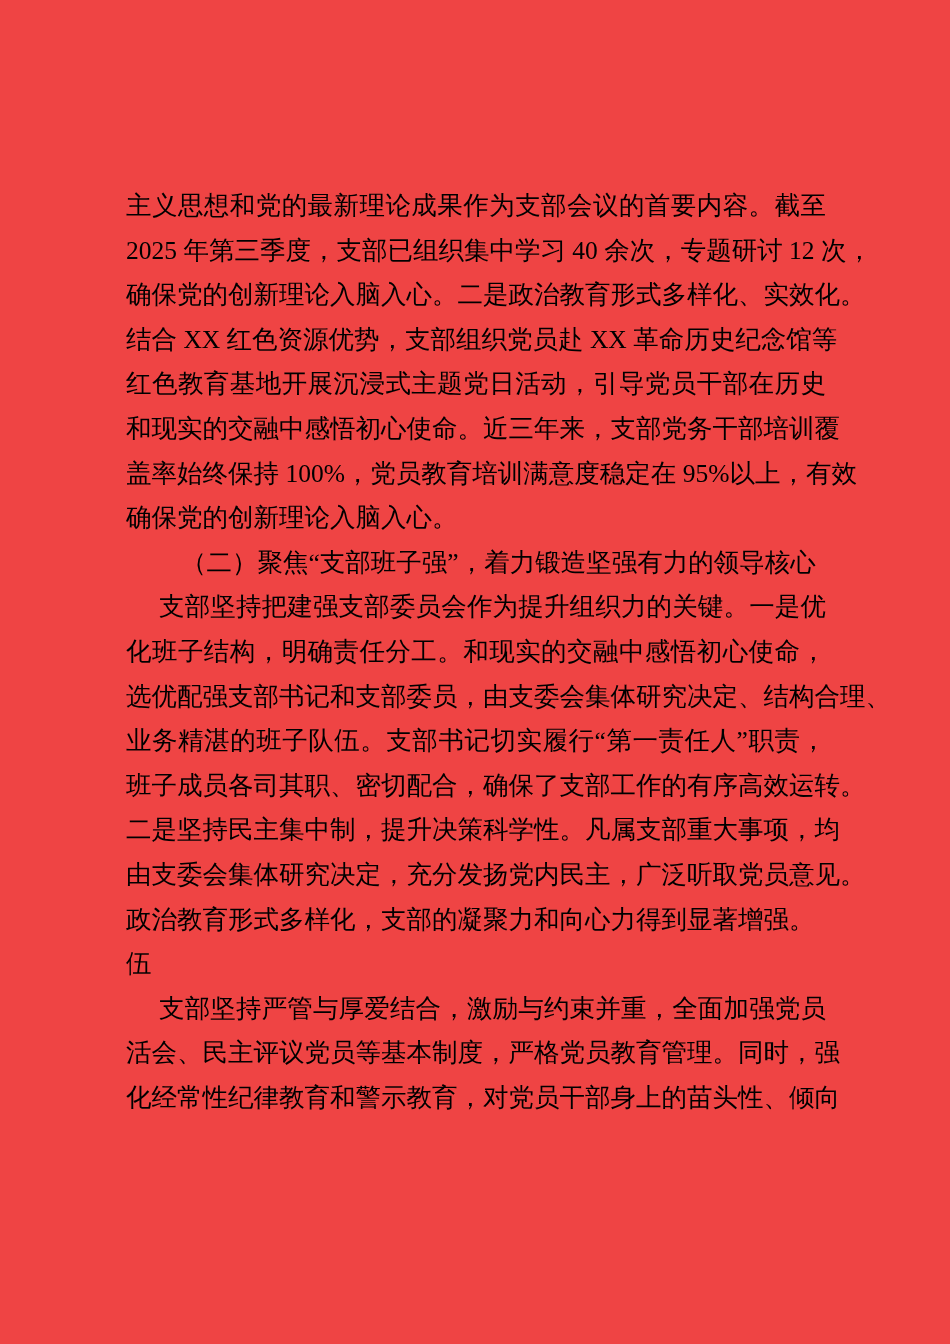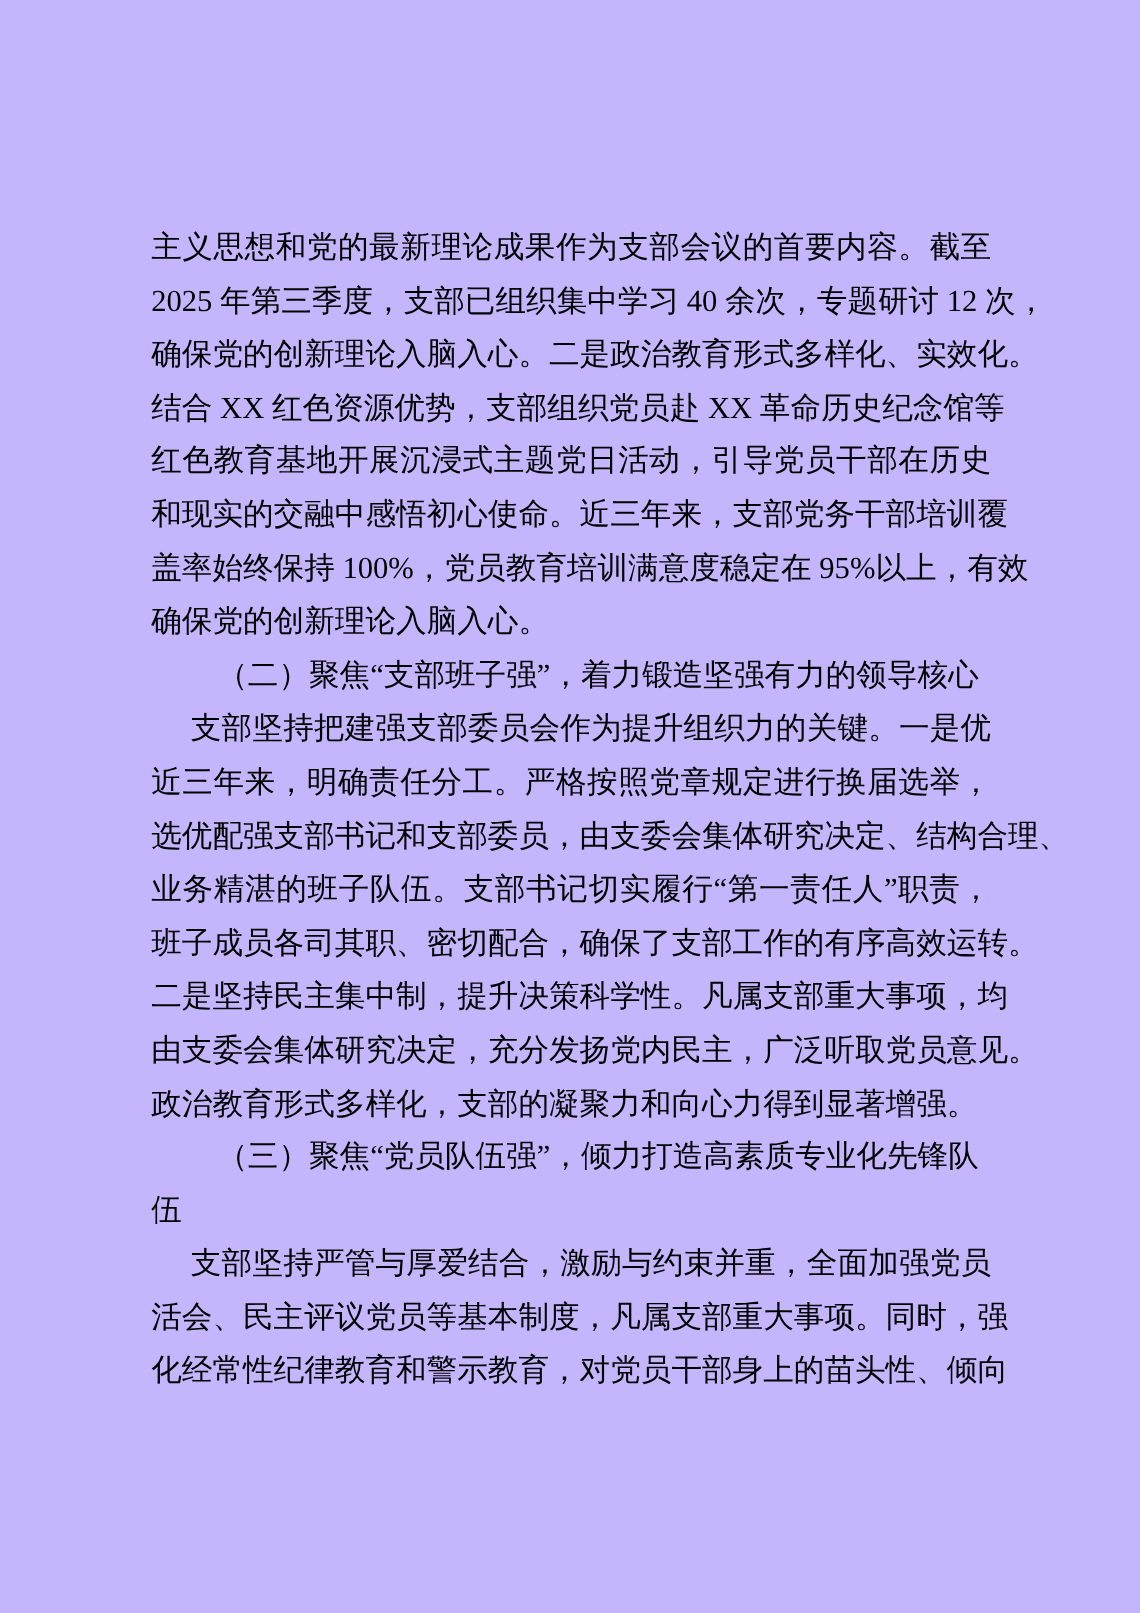--- a/index.html
+++ b/index.html
@@ -4,21 +4,21 @@
 <style>
   html, body {
     margin: 0;
     padding: 0;
     background: #ffffff;
   }
   .page {
     position: relative;
     width: 950px;
     height: 1344px;
-    background: #c4b5fd;
+    background: #ef4444;
     overflow: hidden;
   }
   .doc {
     position: absolute;
     left: 126px;
     top: 184px;
     width: 700px;
     color: #000000;
     font-family: "Liberation Serif", "DejaVu Serif", serif;
     font-size: 25.5px;
@@ -52,31 +52,30 @@
         <div class="line"><span class="seg">红色教育基地开展沉浸式主题党日活动，引导党员干部在历史</span></div>
         <div class="line"><span class="seg">和现实的交融中感悟初心使命。近三年来，支部党务干部培训覆</span></div>
         <div class="line"><span class="seg">盖率始终保持 100%，党员教育培训满意度稳定在 95%以上，有效</span></div>
         <div class="line noj"><span class="seg">确保党的创新理论入脑入心。</span></div>
       </div>
       <div class="block heading">
         <div class="line hindent noj"><span class="seg">（二）聚焦“支部班子强”，着力锻造坚强有力的领导核心</span></div>
       </div>
       <div class="block para">
         <div class="line pindent"><span class="seg">支部坚持把建强支部委员会作为提升组织力的关键。</span><span class="seg b">一是</span><span class="seg">优</span></div>
-        <div class="line"><span class="seg">近三年来，明确责任分工。严格按照党章规定进行换届选举，</span></div>
+        <div class="line"><span class="seg">化班子结构，明确责任分工。和现实的交融中感悟初心使命，</span></div>
         <div class="line"><span class="seg">选优配强支部书记和支部委员，由支委会集体研究决定、结构合理、</span></div>
         <div class="line"><span class="seg">业务精湛的班子队伍。支部书记切实履行“第一责任人”职责，</span></div>
         <div class="line"><span class="seg">班子成员各司其职、密切配合，确保了支部工作的有序高效运转。</span></div>
         <div class="line"><span class="seg b">二是</span><span class="seg">坚持民主集中制，提升决策科学性。凡属支部重大事项，均</span></div>
         <div class="line"><span class="seg">由支委会集体研究决定，充分发扬党内民主，广泛听取党员意见。</span></div>
         <div class="line noj"><span class="seg">政治教育形式多样化，支部的凝聚力和向心力得到显著增强。</span></div>
       </div>
       <div class="block heading">
-        <div class="line hindent noj"><span class="seg">（三）聚焦“党员队伍强”，倾力打造高素质专业化先锋队</span></div>
         <div class="line noj"><span class="seg">伍</span></div>
       </div>
       <div class="block para">
         <div class="line pindent"><span class="seg">支部坚持严管与厚爱结合，激励与约束并重，全面加强党员</span></div>
-        <div class="line"><span class="seg">活会、民主评议党员等基本制度，凡属支部重大事项。同时，强</span></div>
+        <div class="line"><span class="seg">活会、民主评议党员等基本制度，严格党员教育管理。同时，强</span></div>
         <div class="line noj"><span class="seg">化经常性纪律教育和警示教育，对党员干部身上的苗头性、倾向</span></div>
       </div>
     </div>
 </div>
 
 </body></html>

